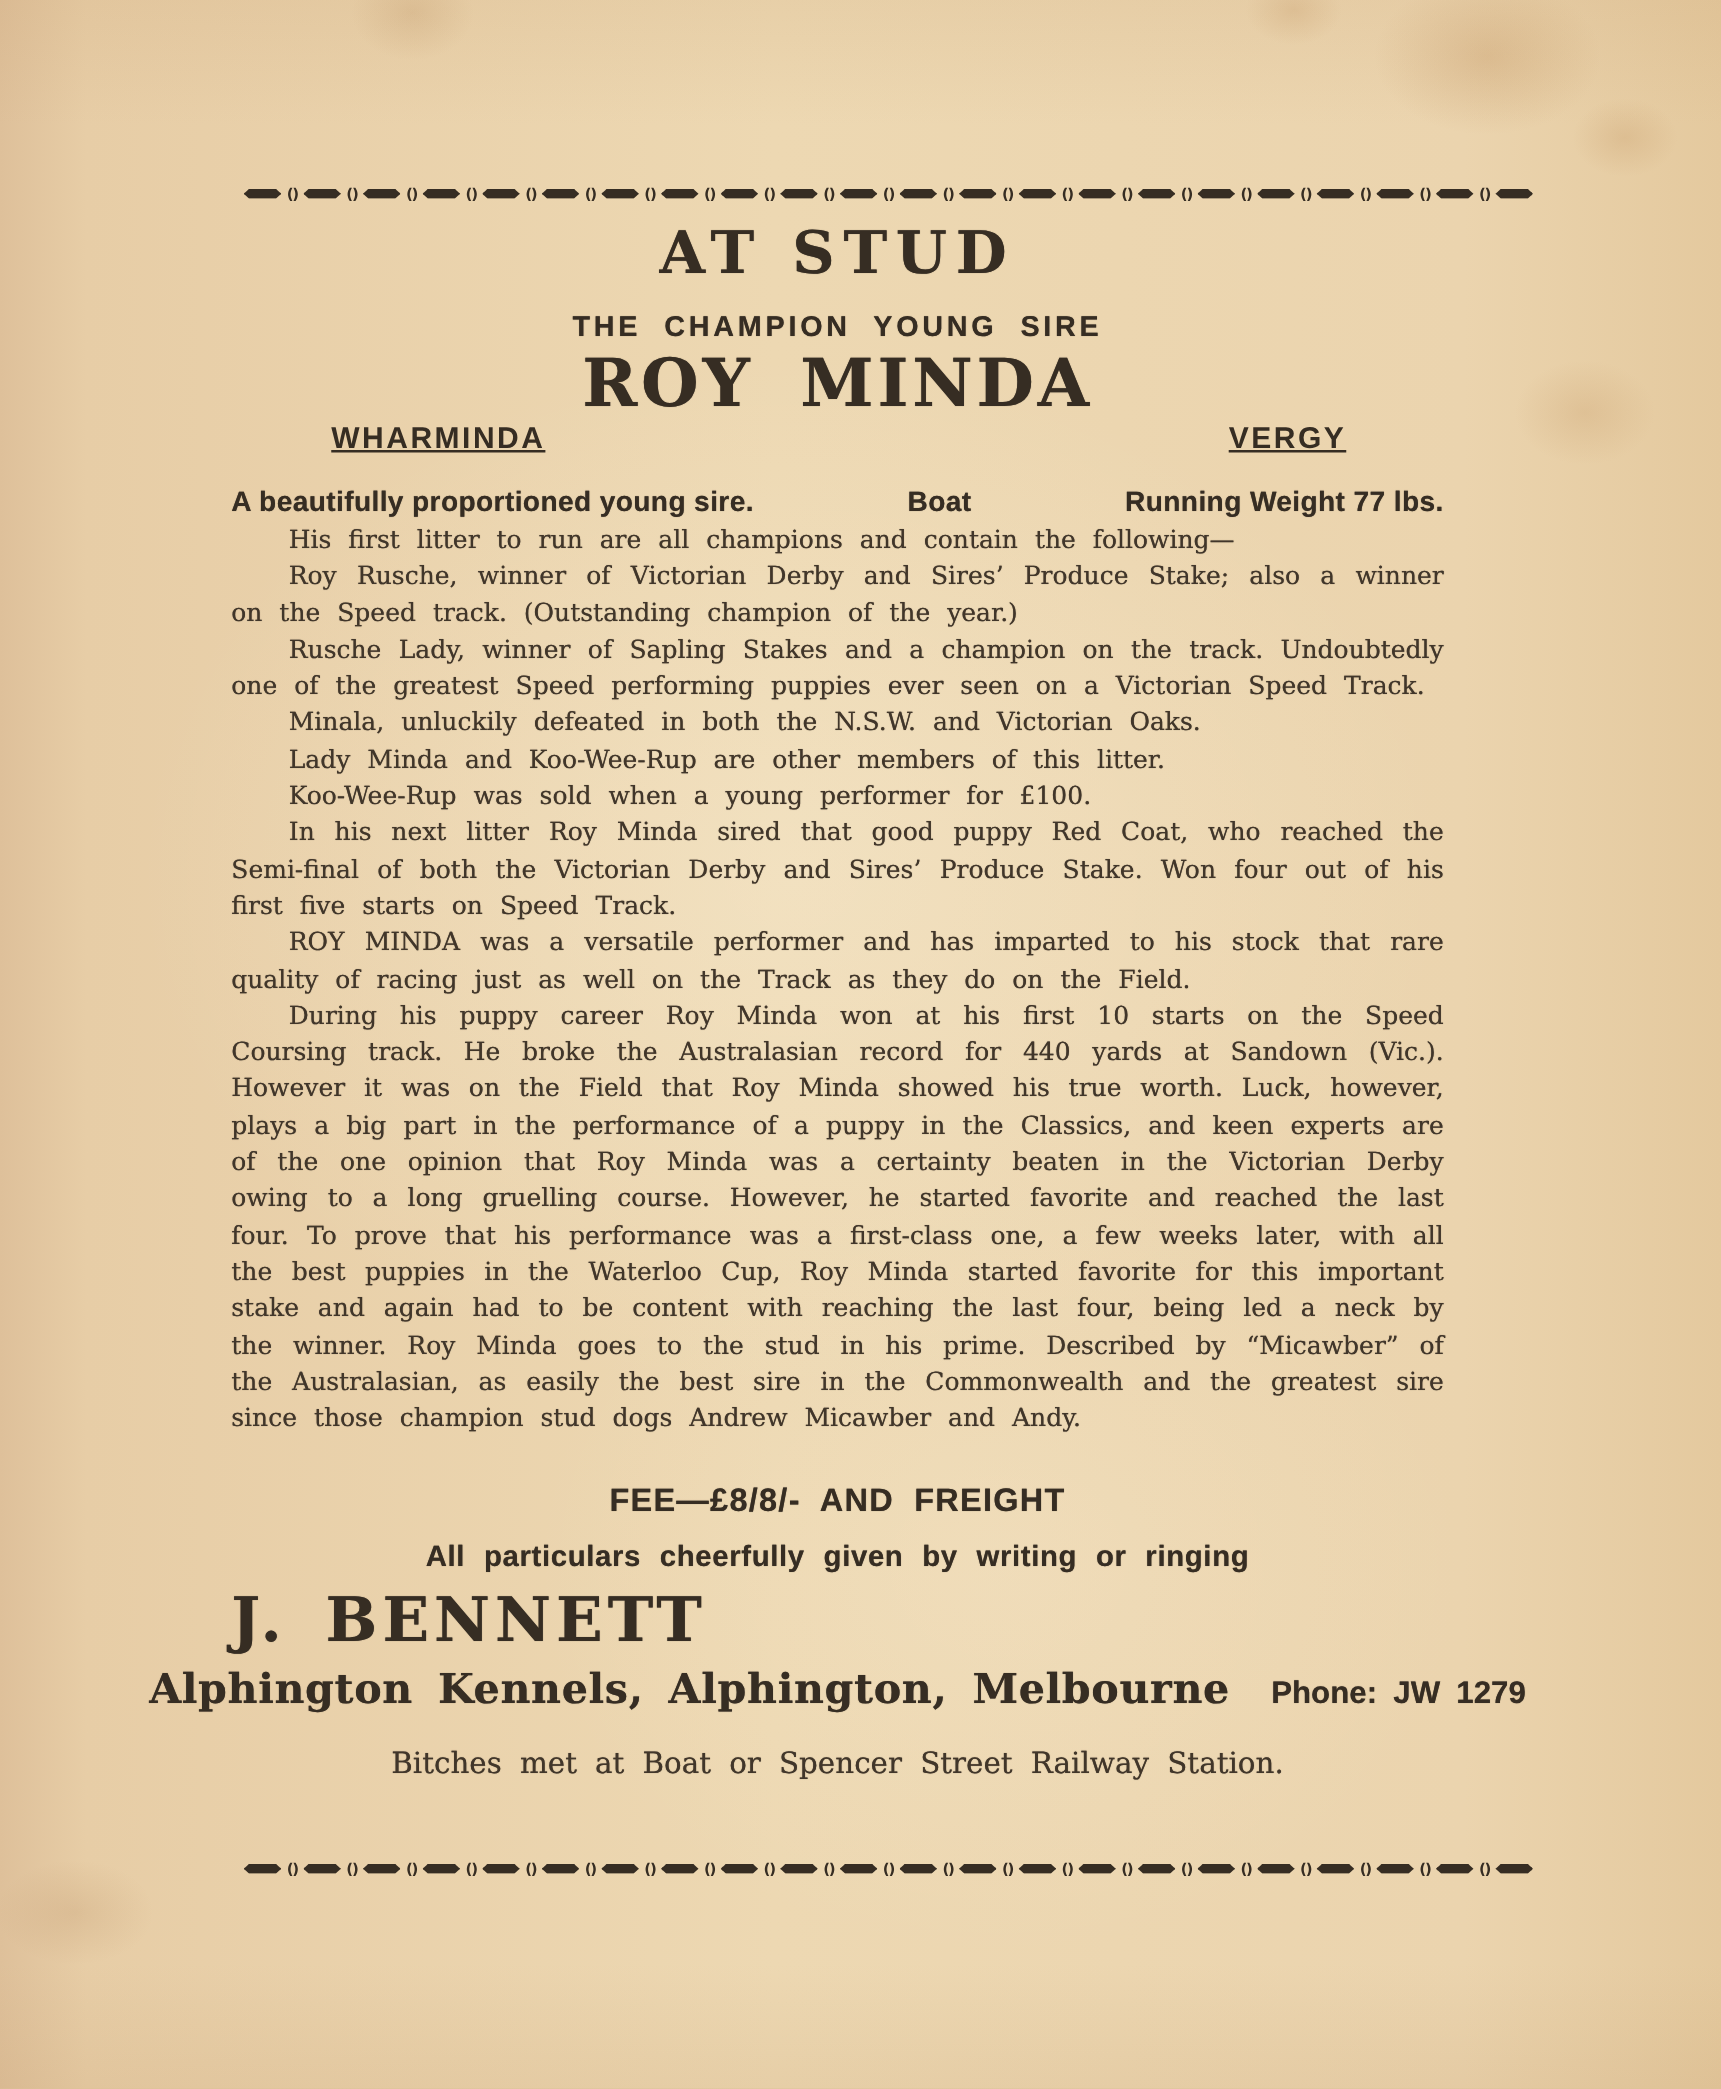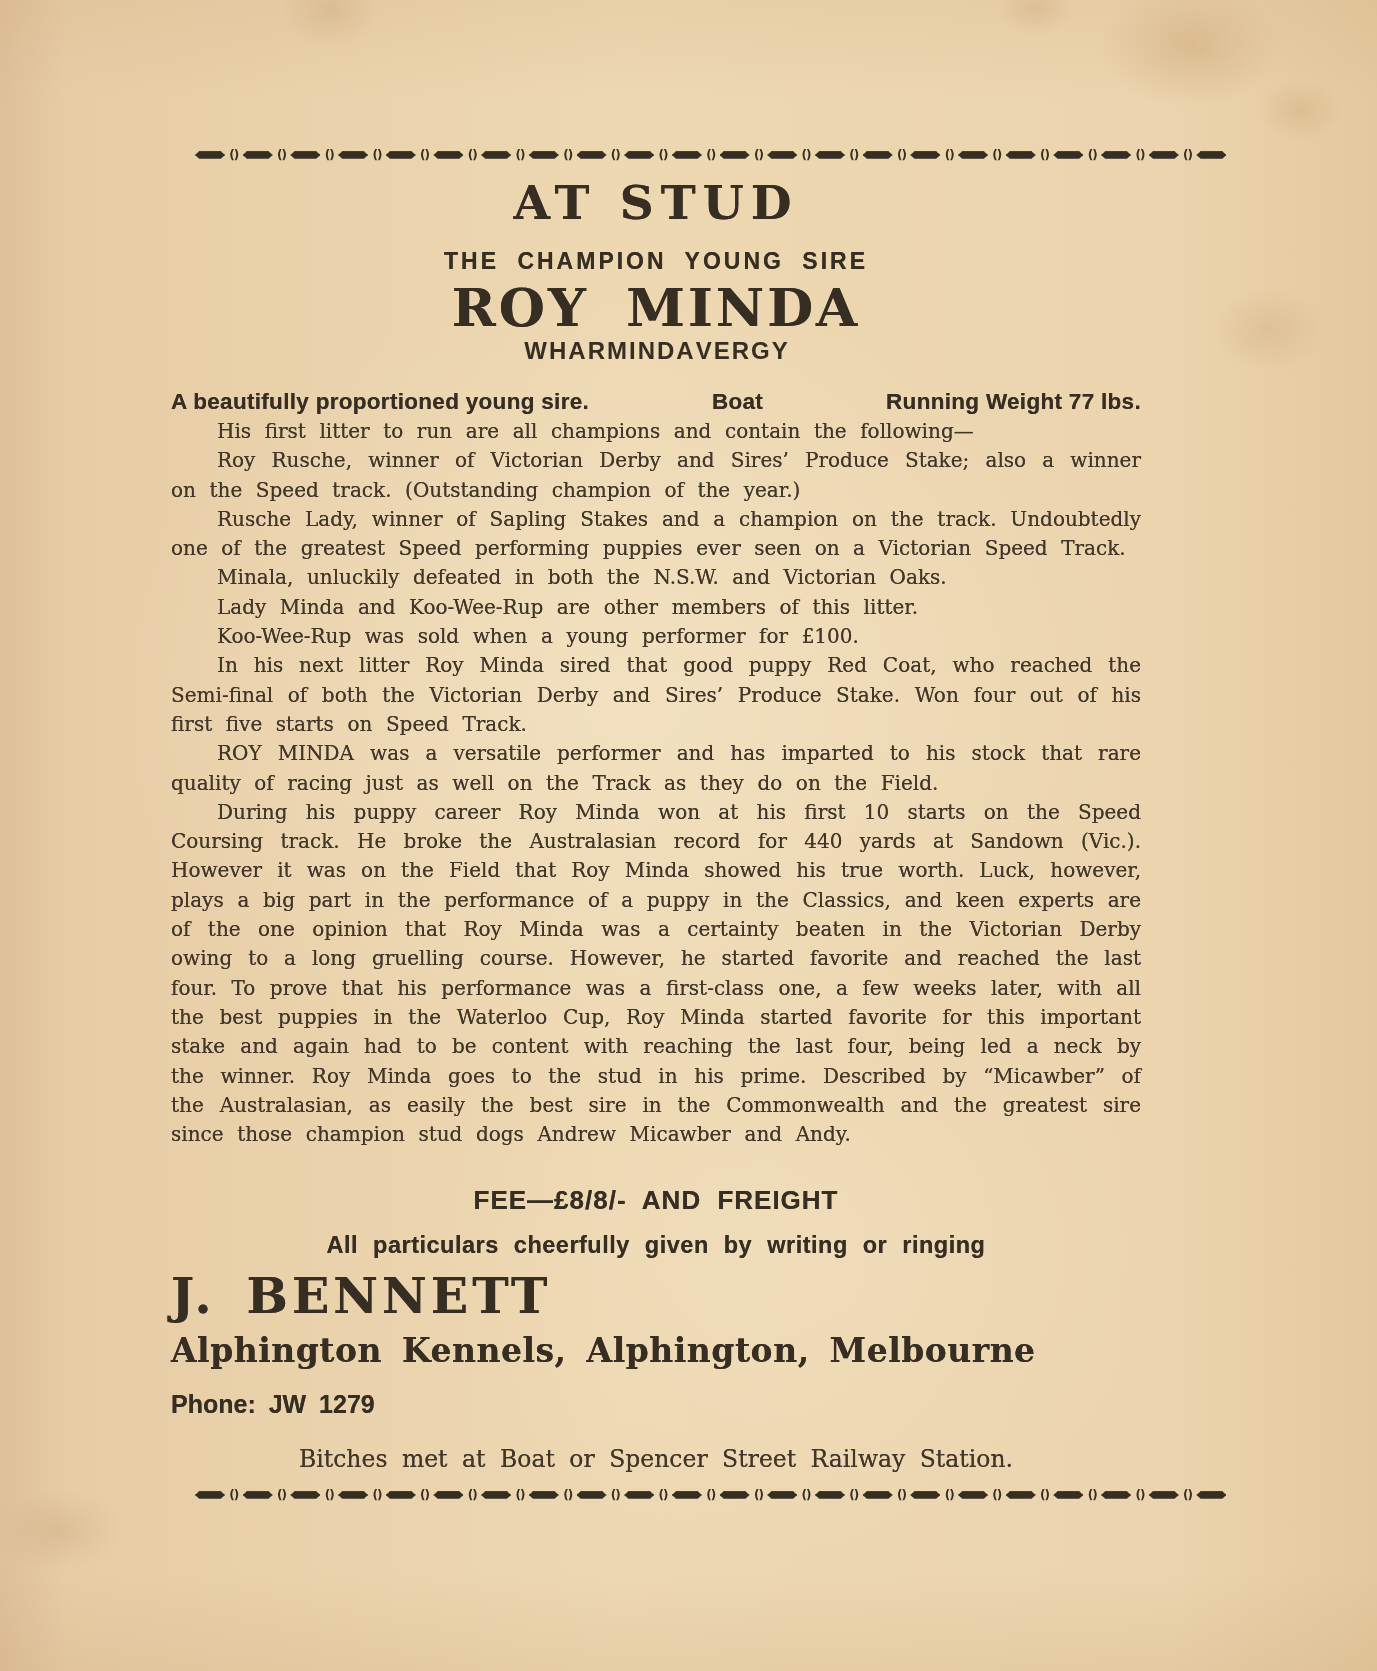--- a/index.html
+++ b/index.html
@@ -31,21 +31,21 @@
       linear-gradient(90deg,#dec09a 0%,#e7cda6 5%,#edd8b2 45%,#ebd4ae 85%,#e4c99e 100%);
   }
   
   .page::before{
     content:"";position:absolute;inset:0;pointer-events:none;
     background:
       linear-gradient(180deg, rgba(190,145,95,.12) 0%, rgba(190,145,95,0) 6%, rgba(190,145,95,0) 94%, rgba(180,135,85,.12) 100%);
   }
   .content{
     position:absolute;
-    left:171px;
+    left:185px;
     top:0;
     width:970px;
   }
   
   .divider{
     position:absolute;
     left:195px;
     width:1032px;
     height:14px;
     display:flex;
@@ -85,24 +85,25 @@
   .dog-name{
     margin:6px 0 0 0;
     text-align:center;
     font-size:53px;line-height:56px;
     font-weight:bold;
     letter-spacing:3px;word-spacing:16px;
     color:var(--ink-dark);
   }
   .parents-row{
     margin-top:2px;
-    display:flex;justify-content:center;
+    display:flex;justify-content:space-between;
     padding:0 78px 0 80px;
     font-size:24px;letter-spacing:2px;
     color:var(--ink-dark);
+    text-decoration:underline;
   }
   .lead-row{
     margin-top:22px;
     display:flex;justify-content:space-between;align-items:baseline;
     font-size:22.5px;line-height:29px;
     color:var(--ink-dark);
     letter-spacing:.3px;
   }
   .body-text{
     margin-top:1px;
@@ -130,22 +131,21 @@
   .owner-name{
     margin:10px 0 0 0;
     font-size:49px;line-height:54px;
     font-weight:bold;
     letter-spacing:4px;word-spacing:10px;
     color:var(--ink-dark);
   }
   .address-row{
     margin-top:8px;
     display:flex;justify-content:center;align-items:baseline;
-    gap:20px;
-    flex-direction:column;
+    gap:33px;
   }
   .address{
     font-size:33px;font-weight:bold;
     word-spacing:8px;letter-spacing:.5px;
     color:var(--ink-dark);
     white-space:nowrap;
   }
   .phone{
     font-size:25px;
     word-spacing:6px;

